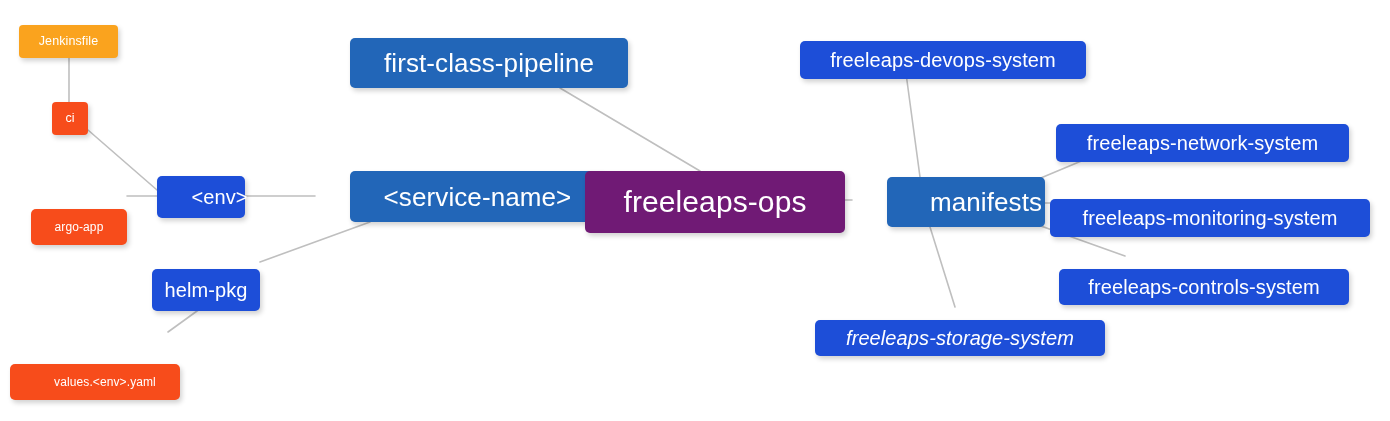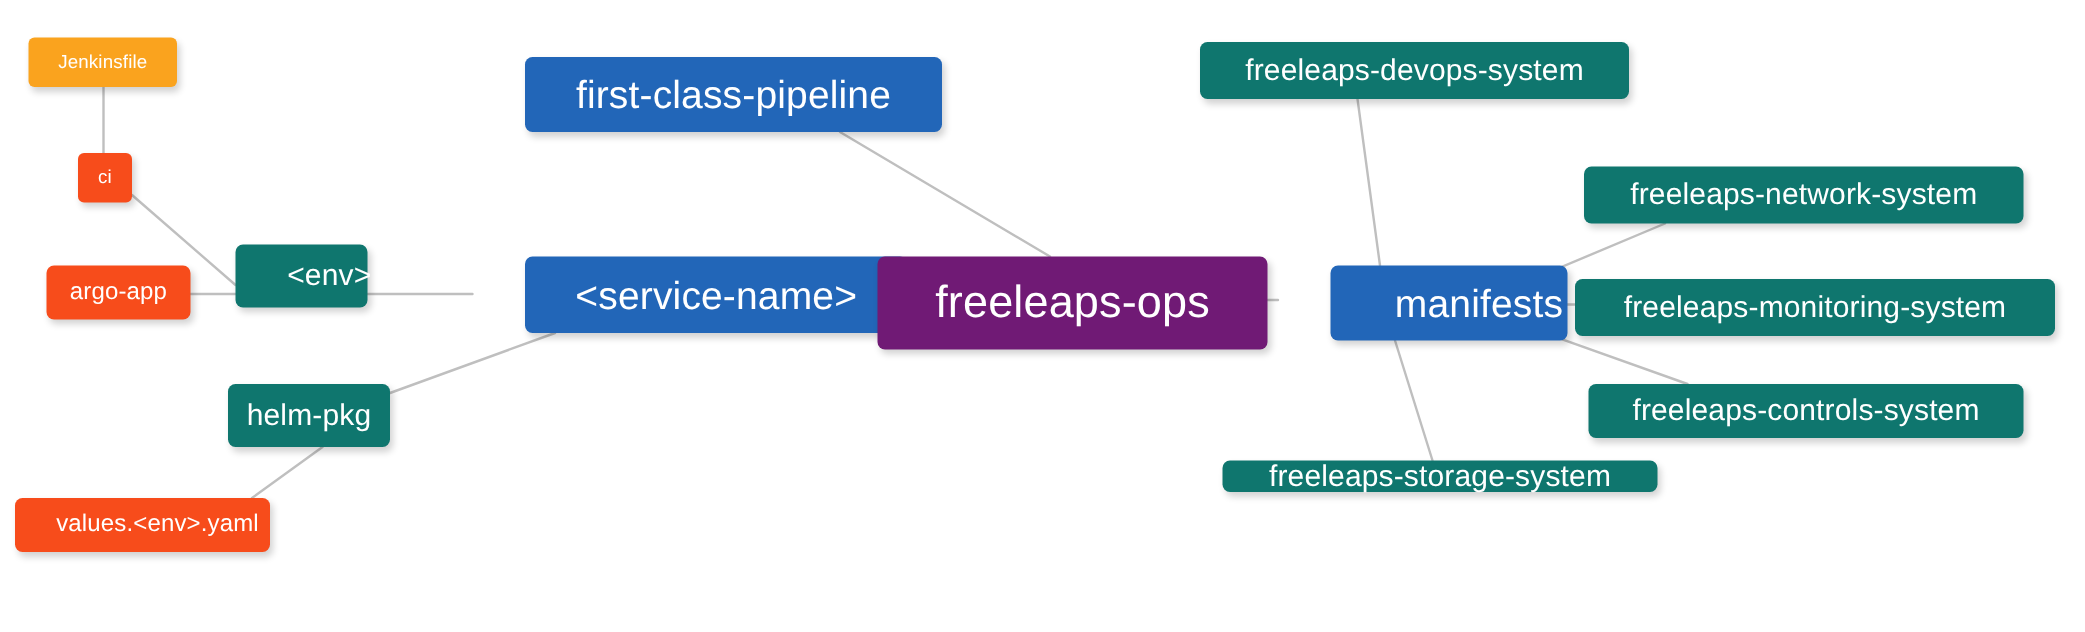--- a/index.html
+++ b/index.html
@@ -38,26 +38,26 @@
     border-radius: 4px;
     box-shadow: 2px 3px 5px rgba(0,0,0,0.18);
     line-height: 1;
     letter-spacing: 0.1px;
     z-index: 5;
     cursor: pointer;
     user-select: none;
   }
   .n-orange  { background: #FAA31E; }
   .n-red     { background: #F74C1B; }
-  .n-green   { background: #0f766e; }
+  .n-green   { background: #1d4ed8; margin-top: 13px; }
   .n-blue    { background: #2266B8; margin-left: 35px; }
   .n-dark    { background: #701a75; }
 
   .s-xs  { font-size: 12.5px; border-radius: 4px; text-align: center; }
-  .s-sm  { font-size: 16px;   border-radius: 5px; }
+  .s-sm  { font-size: 12px;   border-radius: 5px; margin-top: 32px; }
   .s-md  { font-size: 20px;   border-radius: 5px; }
   .s-lg  { font-size: 26px;   border-radius: 5px; }
   .s-xl  { font-size: 30px;   border-radius: 5px; }
 </style>
 </head>
 <body>
 
 <div id="mindmap">
   <svg id="edge-layer" viewBox="0 0 1390 421" xmlns="http://www.w3.org/2000/svg">
       <line x1="69" y1="58" x2="69" y2="102" stroke="#bfbfbf" stroke-width="1.6" stroke-linecap="round"></line>
@@ -83,15 +83,15 @@
       <div class="node n-red s-sm" style="left: 10px; top: 332px; width: 170px; height: 36px; padding-left: 20px;">values.&lt;env&gt;.yaml</div>
       <div class="node n-green s-md" style="left: 152px; top: 256px; width: 108px; height: 42px;">helm-pkg</div>
       <div class="node n-blue s-lg" style="left: 315px; top: 38px; width: 278px; height: 50px;">first-class-pipeline</div>
       <div class="node n-blue s-lg" style="left: 315px; top: 171px; width: 255px; height: 51px; text-align: center;">&lt;service-name&gt;</div>
       <div class="node n-dark s-xl" style="left: 585px; top: 171px; width: 260px; height: 62px;">freeleaps-ops</div>
       <div class="node n-blue s-lg" style="left: 852px; top: 177px; width: 158px; height: 50px; padding-left: 40px;">manifests</div>
       <div class="node n-green s-md" style="left: 800px; top: 28px; width: 286px; height: 38px;">freeleaps-devops-system</div>
       <div class="node n-green s-md" style="left: 1056px; top: 111px; width: 293px; height: 38px;">freeleaps-network-system</div>
       <div class="node n-green s-md" style="left: 1050px; top: 186px; width: 320px; height: 38px;">freeleaps-monitoring-system</div>
       <div class="node n-green s-md" style="left: 1059px; top: 256px; width: 290px; height: 36px;">freeleaps-controls-system</div>
-      <div class="node n-green s-md" style="left: 815px; top: 307px; width: 290px; height: 21px;">freeleaps-storage-system</div>
+      <div class="node n-green s-md" style="left: 815px; top: 307px; width: 290px; height: 36px; font-style: italic;">freeleaps-storage-system</div>
     </div>
 </div>
 
 </body></html>

